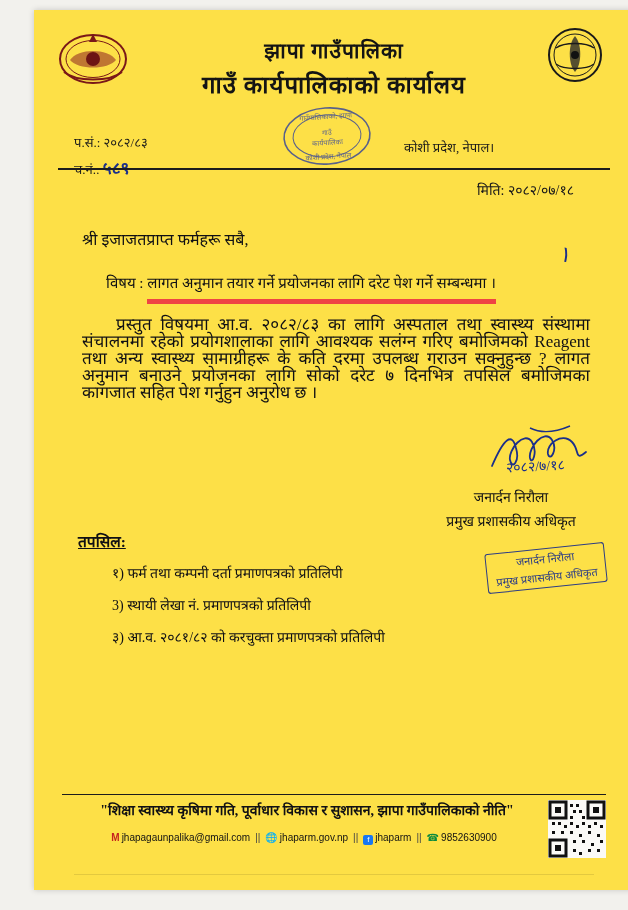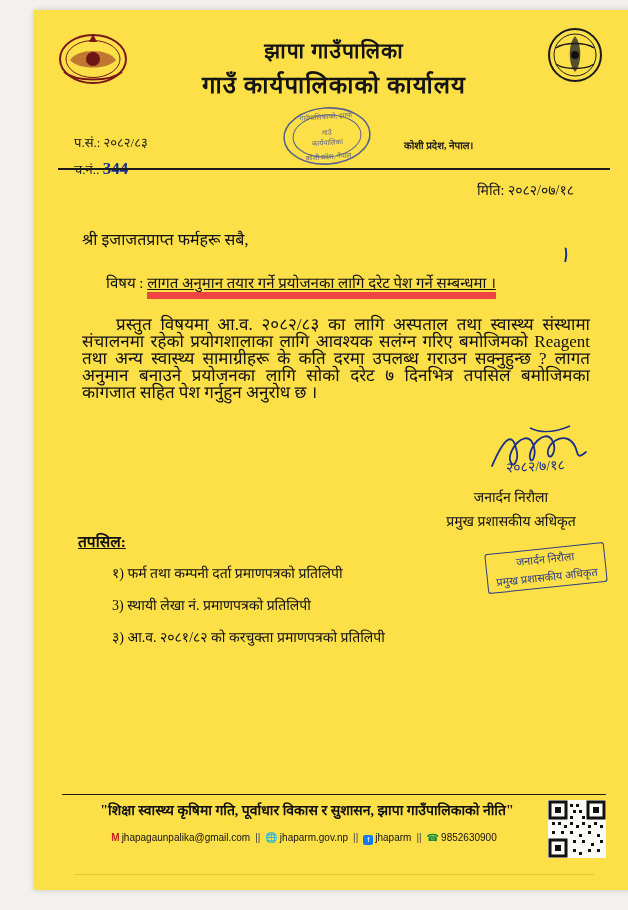--- a/index.html
+++ b/index.html
@@ -77,23 +77,22 @@
   .ref-num {
     font-size: 17px;
     color: #1b2f8a;
     font-weight: bold;
   }
   .province {
     position: absolute;
     left: 370px;
     top: 128px;
     font-family: "Liberation Serif", serif;
-    font-size: 10px;
+    font-size: 13px;
     color: #1a1a1a;
-    font-weight: bold;
   }
   .rule {
     position: absolute;
     left: 24px;
     right: 24px;
     top: 158px;
     border-top: 2px solid #1c1c1c;
   }
 
   
@@ -118,23 +117,22 @@
   }
   .subject {
     position: absolute;
     left: 72px;
     top: 262px;
     font-family: "Liberation Serif", serif;
     font-size: 15px;
     color: #101014;
   }
   .subject .u {
-    border-bottom: 7px solid #ef4444;
-    padding-bottom: 1px;
-    text-decoration: underline;
+    border-bottom: 5px solid #ef4444;
+    padding-bottom: 8px;
   }
   .tick {
     position: absolute;
     left: 526px;
     top: 232px;
     font-size: 22px;
     color: #1b2f8a;
     transform: rotate(12deg);
   }
 
@@ -323,21 +321,21 @@
       </svg>
     </div>
 
     <div class="ref-block">
       <div class="r1">
         <span>प.सं.:</span>
         <span>२०८२/८३</span>
       </div>
       <div class="r2">
         <span>च.नं.:</span>
-        <span class="ref-num">344</span>
+        <span class="ref-num">५८९</span>
       </div>
     </div>
 
     <div class="province">कोशी प्रदेश, नेपाल।</div>
 
     <div class="rule"></div>
 
     <div class="date-block">
       <div>
         <span>मिति:</span>

